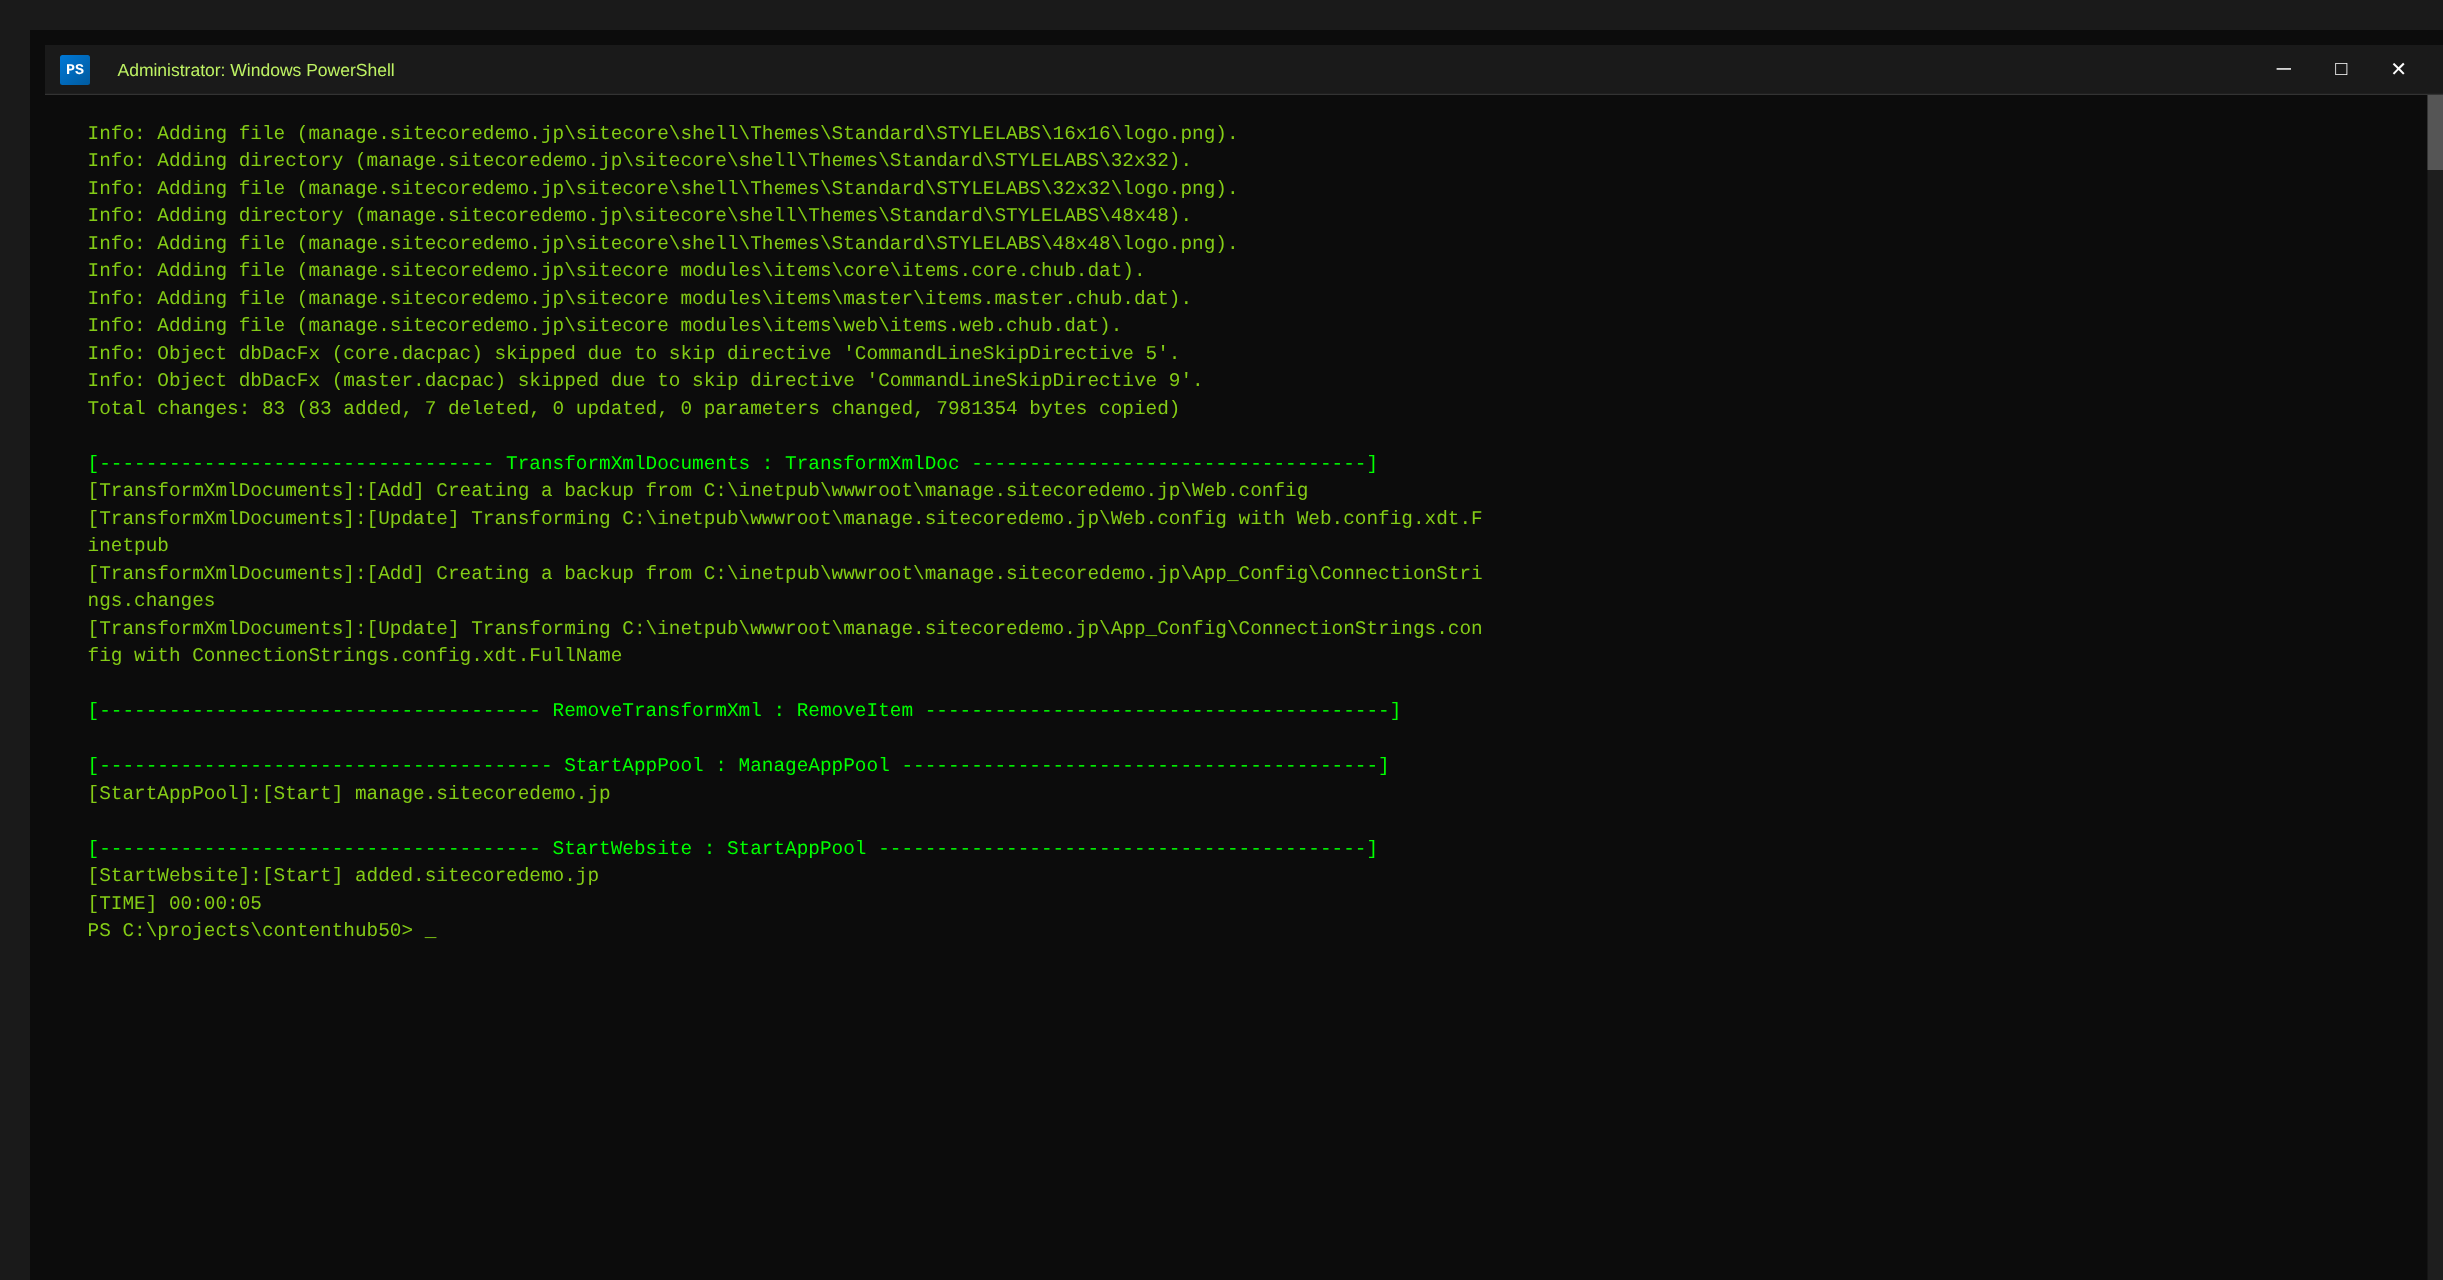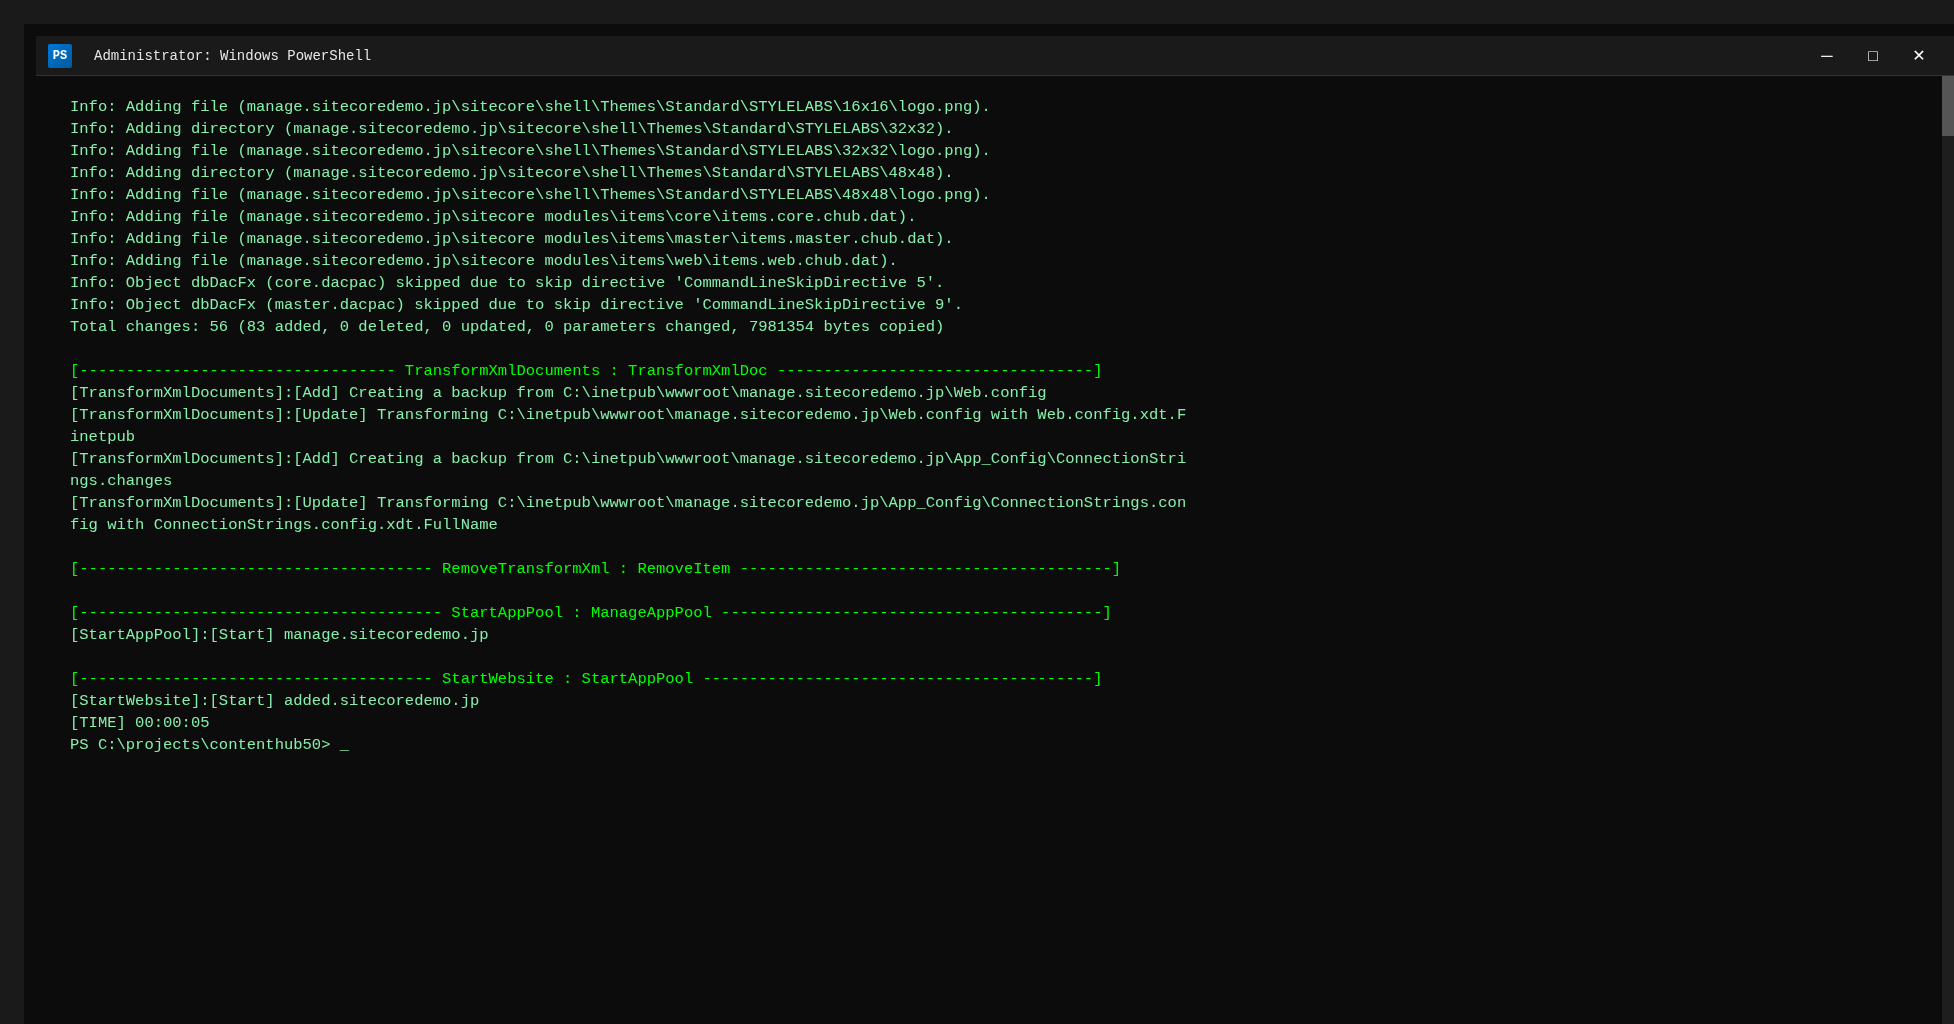--- a/index.html
+++ b/index.html
@@ -40,22 +40,22 @@
       display: flex;
       align-items: center;
       justify-content: center;
       color: #fff;
       font-size: 12px;
       font-weight: bold;
     }
 
     .title-bar-title {
       flex: 1;
-      color: #e5e5e5;
-      font-family: Liberation Mono, monospace;
+      color: #bef264;
+      font-family: Liberation Sans, sans-serif;
       font-size: 14px;
     }
 
     .title-bar-controls {
       display: flex;
       gap: 0;
     }
 
     .title-bar-btn {
       width: 46px;
@@ -81,21 +81,21 @@
 
     .terminal-content {
       color: #cccccc;
       font-size: 15.5px;
       line-height: 1.42;
       white-space: pre-wrap;
       word-break: break-all;
     }
 
     .green { color: #00ff00; }
-    .white { color: #86efac; }
+    .white { color: #84cc16; }
 
     .scrollbar {
       position: absolute;
       right: 0;
       top: 0;
       width: 14px;
       height: 100%;
       background: #1e1e1e;
     }
 
@@ -127,21 +127,21 @@
     <div class="terminal-content" id="terminal-output"><span class="white">Info: Adding file (manage.sitecoredemo.jp\sitecore\shell\Themes\Standard\STYLELABS\16x16\logo.png).</span>
 <span class="white">Info: Adding directory (manage.sitecoredemo.jp\sitecore\shell\Themes\Standard\STYLELABS\32x32).</span>
 <span class="white">Info: Adding file (manage.sitecoredemo.jp\sitecore\shell\Themes\Standard\STYLELABS\32x32\logo.png).</span>
 <span class="white">Info: Adding directory (manage.sitecoredemo.jp\sitecore\shell\Themes\Standard\STYLELABS\48x48).</span>
 <span class="white">Info: Adding file (manage.sitecoredemo.jp\sitecore\shell\Themes\Standard\STYLELABS\48x48\logo.png).</span>
 <span class="white">Info: Adding file (manage.sitecoredemo.jp\sitecore modules\items\core\items.core.chub.dat).</span>
 <span class="white">Info: Adding file (manage.sitecoredemo.jp\sitecore modules\items\master\items.master.chub.dat).</span>
 <span class="white">Info: Adding file (manage.sitecoredemo.jp\sitecore modules\items\web\items.web.chub.dat).</span>
 <span class="white">Info: Object dbDacFx (core.dacpac) skipped due to skip directive 'CommandLineSkipDirective 5'.</span>
 <span class="white">Info: Object dbDacFx (master.dacpac) skipped due to skip directive 'CommandLineSkipDirective 9'.</span>
-<span class="white">Total changes: 56 (83 added, 0 deleted, 0 updated, 0 parameters changed, 7981354 bytes copied)</span>
+<span class="white">Total changes: 83 (83 added, 7 deleted, 0 updated, 0 parameters changed, 7981354 bytes copied)</span>
 <span class="white"></span>
 <span class="green">[---------------------------------- TransformXmlDocuments : TransformXmlDoc ----------------------------------]</span>
 <span class="white">[TransformXmlDocuments]:[Add] Creating a backup from C:\inetpub\wwwroot\manage.sitecoredemo.jp\Web.config</span>
 <span class="white">[TransformXmlDocuments]:[Update] Transforming C:\inetpub\wwwroot\manage.sitecoredemo.jp\Web.config with Web.config.xdt.F</span>
 <span class="white">inetpub</span>
 <span class="white">[TransformXmlDocuments]:[Add] Creating a backup from C:\inetpub\wwwroot\manage.sitecoredemo.jp\App_Config\ConnectionStri</span>
 <span class="white">ngs.changes</span>
 <span class="white">[TransformXmlDocuments]:[Update] Transforming C:\inetpub\wwwroot\manage.sitecoredemo.jp\App_Config\ConnectionStrings.con</span>
 <span class="white">fig with ConnectionStrings.config.xdt.FullName</span>
 <span class="white"></span>

